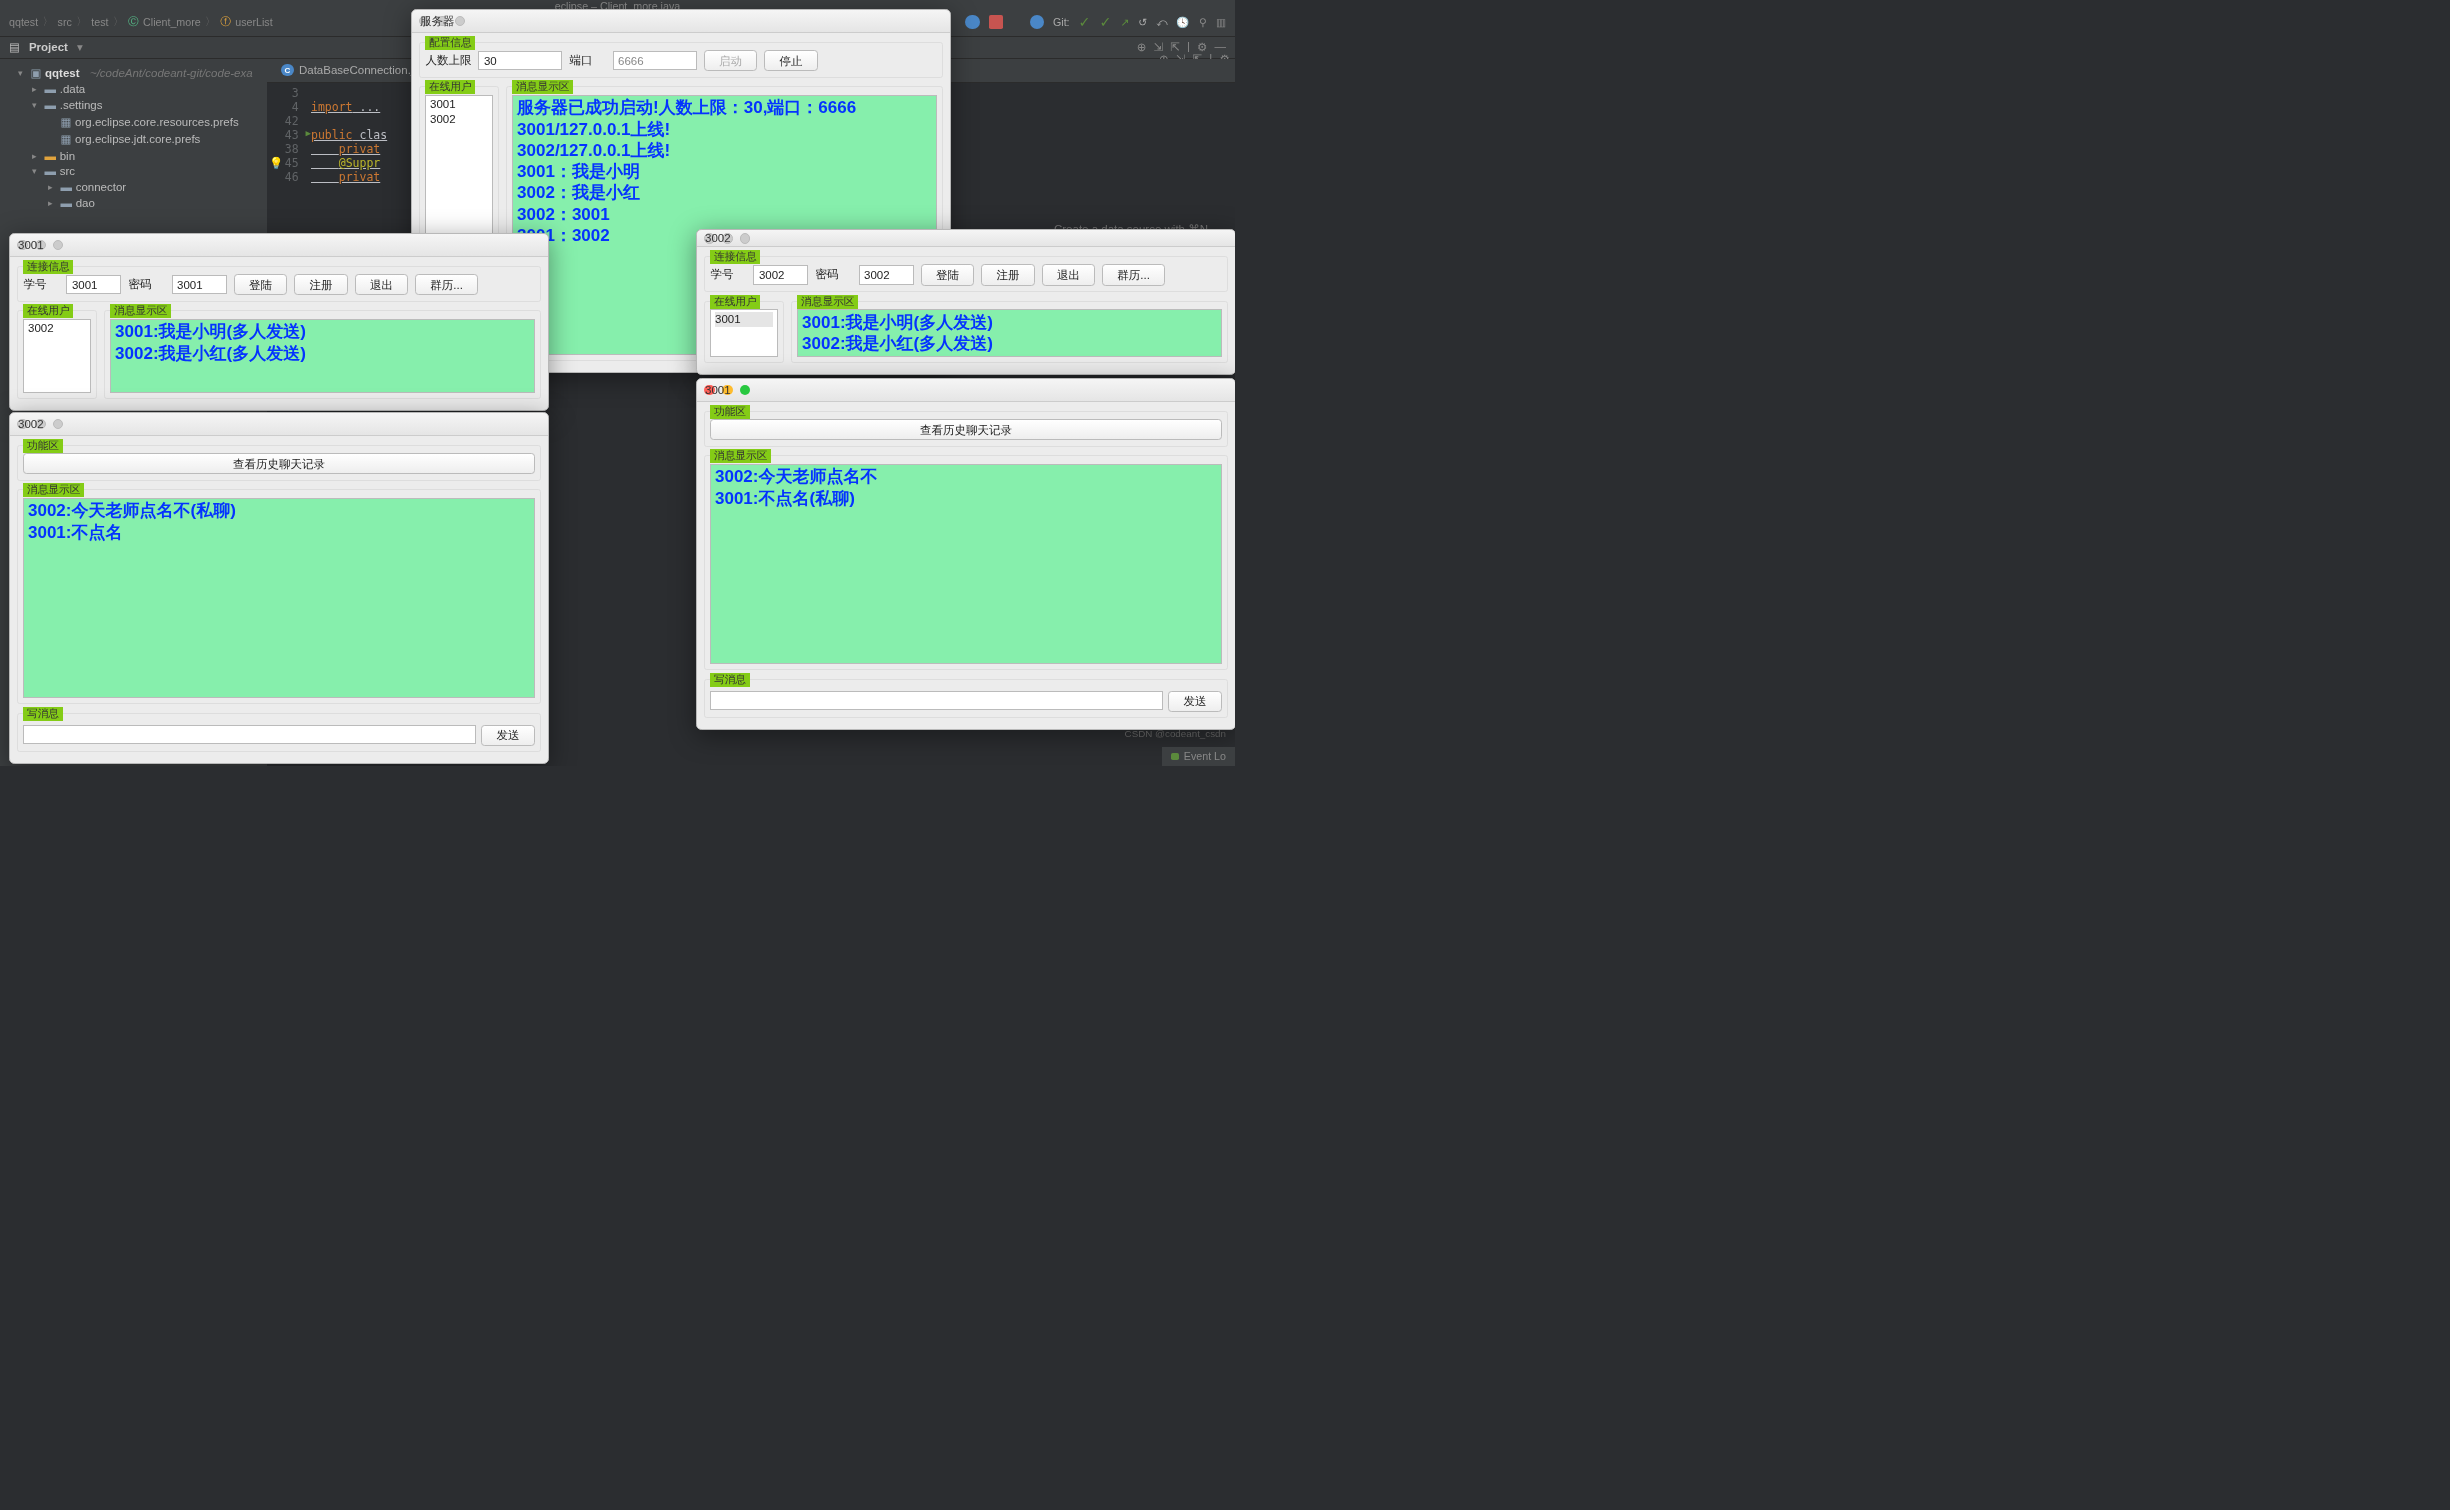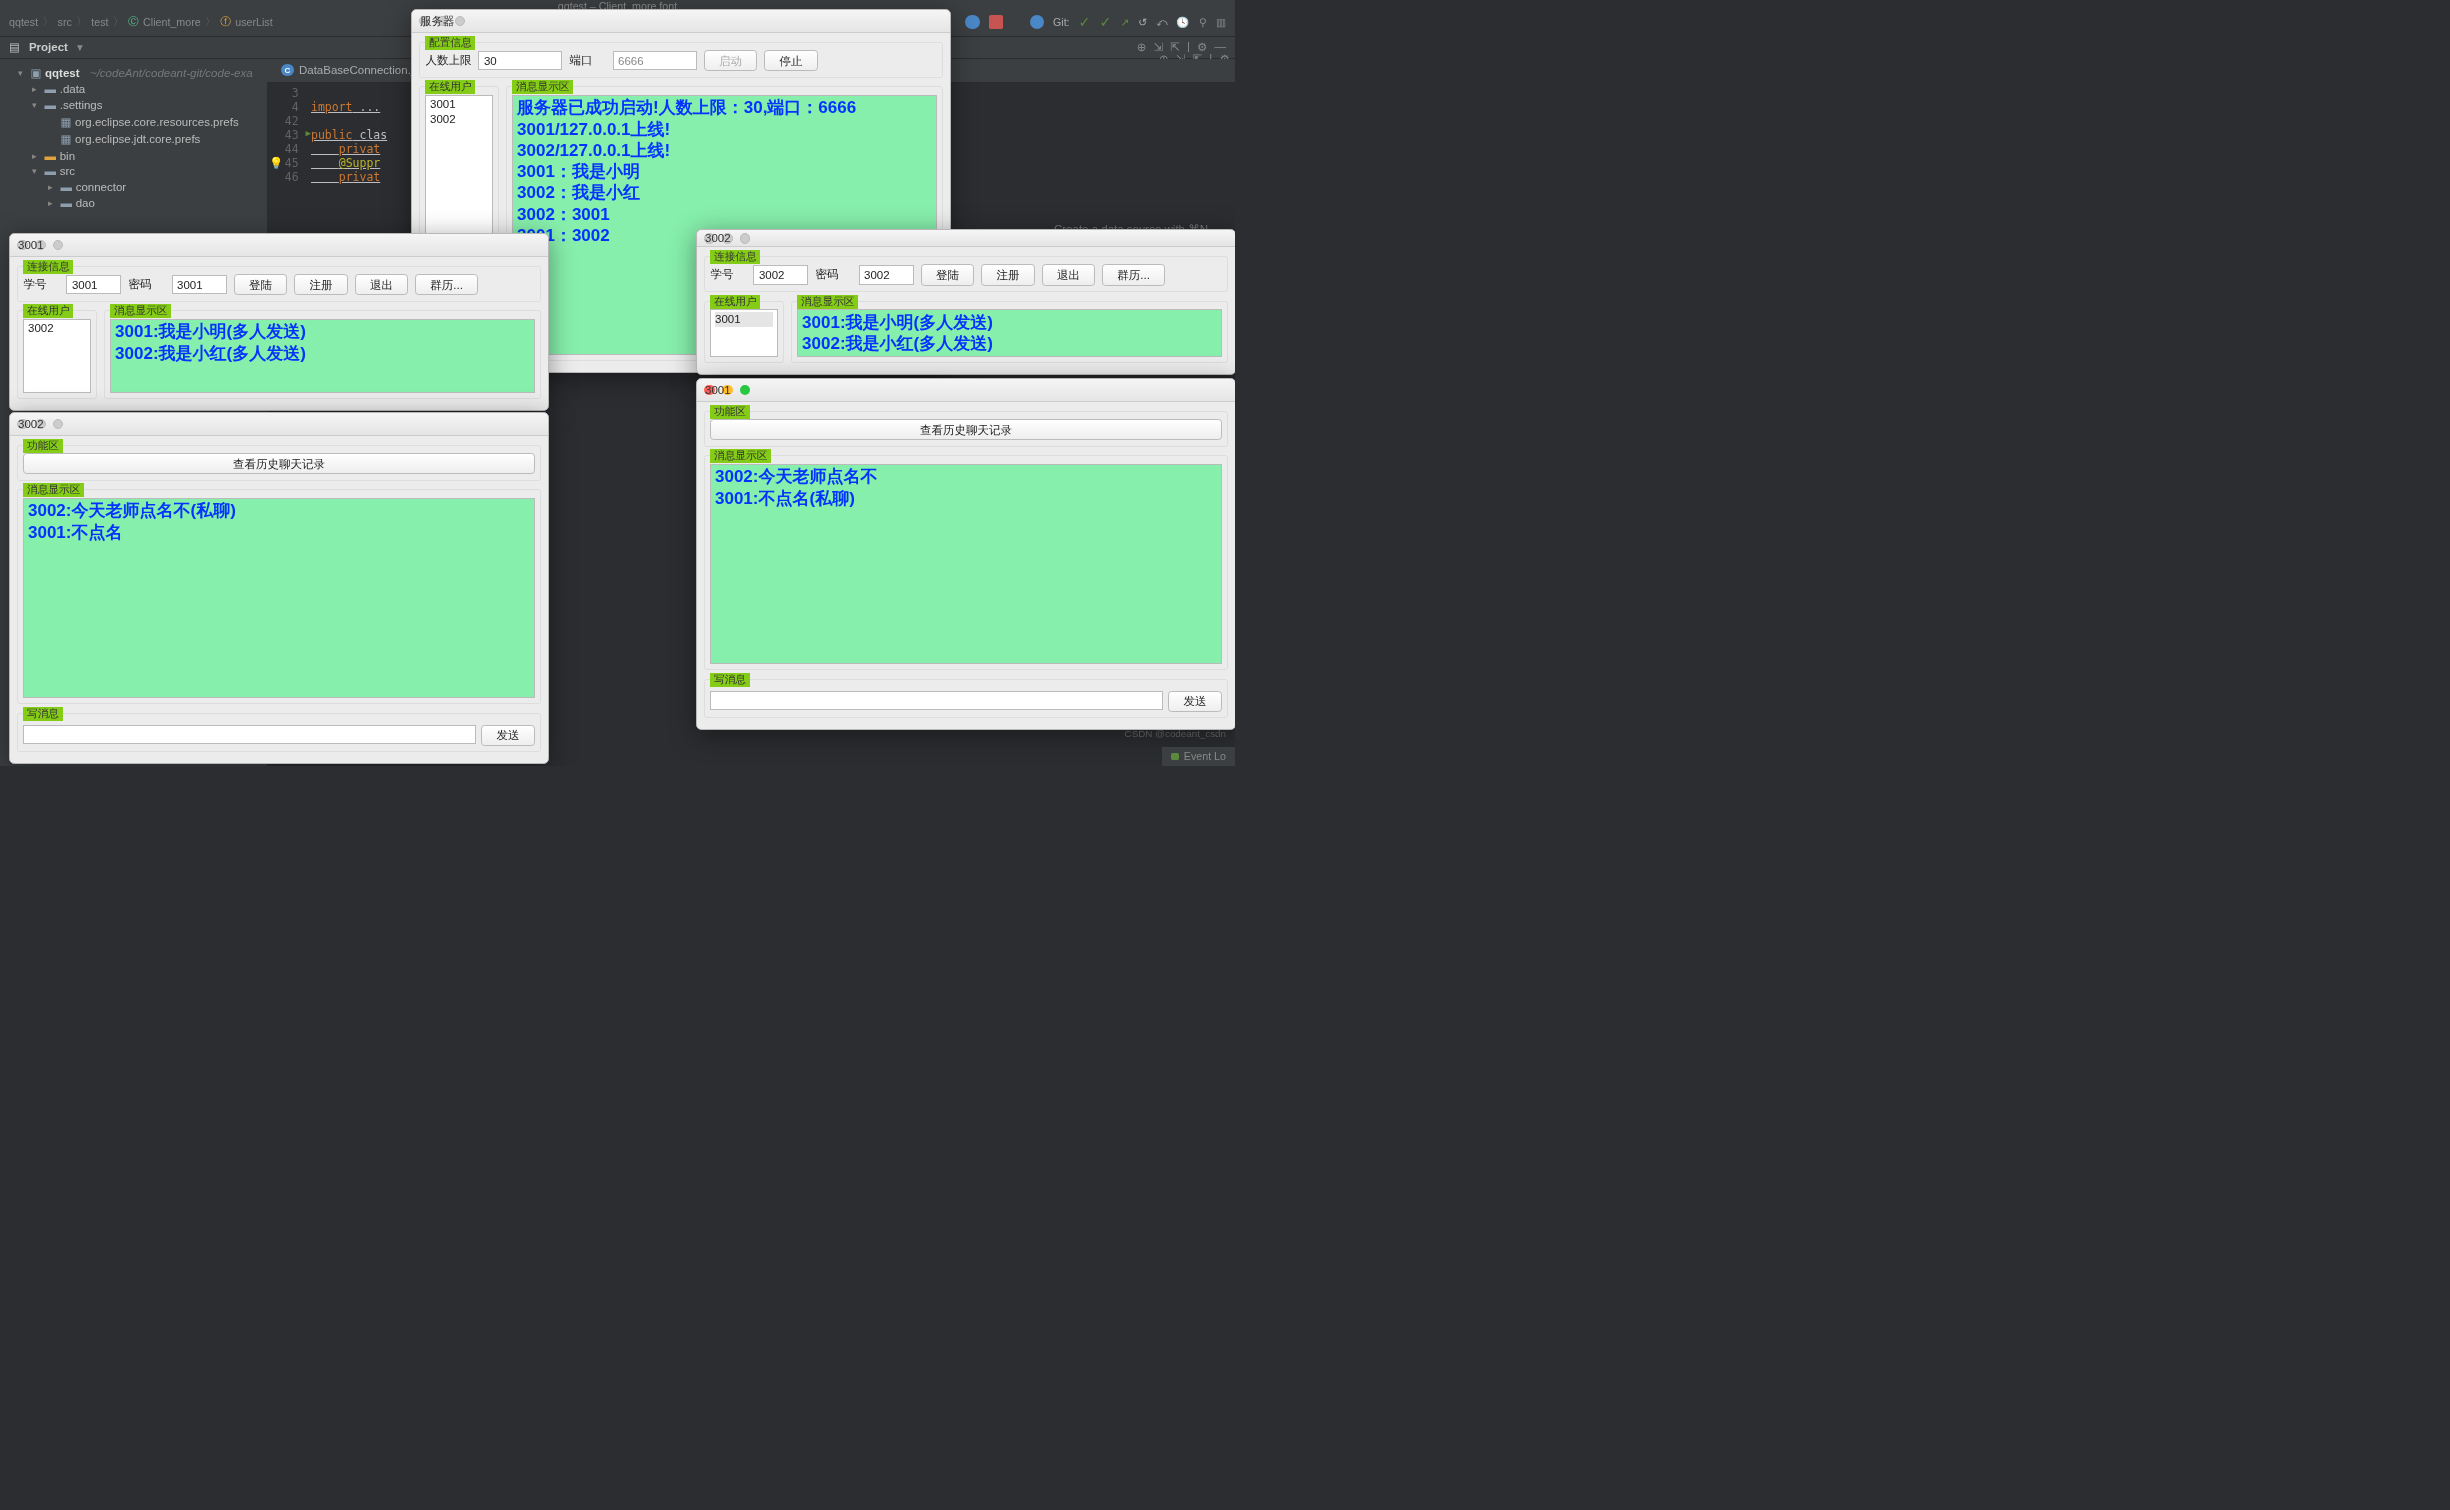--- a/index.html
+++ b/index.html
@@ -80,21 +80,21 @@
 .send-row .mac-input { flex:1; }
 .watermark{position:absolute;right:9px;bottom:27px;color:#555;font-size:9.8px;}
 .footer{position:absolute;bottom:0;right:0;background:#3c3f41;color:#888;padding:3.6px 9px;font-size:10.7px;display:flex;gap:5.3px;align-items:center;}
 .footer .dot{width:7.1px;height:7.1px;background:#5b8a3c;border-radius:1.8px;display:inline-block;}
 .ide-right-toolbar{position:absolute;right:5.3px;top:52px;display:flex;gap:7.1px;color:#888;}
 .right-hint{position:absolute;right:27px;top:222px;color:#777;font-size:11.5px;}
 </style>
 </head>
 <body>
 
-<div class="ide-titlebar">qqtest – Client_more.font</div>
+<div class="ide-titlebar">eclipse – Client_more.java</div>
 <div class="breadcrumb">
   <span class="item">qqtest</span>
     <span class="sep">〉</span>
   <span class="item">src</span>
     <span class="sep">〉</span>
   <span class="item">test</span>
     <span class="sep">〉</span>
   <span class="cls-ico">Ⓒ</span>
   <span class="item">Client_more</span>
     <span class="sep">〉</span>
@@ -202,21 +202,21 @@
         </div>
       <div class="code-line">
           <span class="gutter">42</span>
           <span class="code-text"></span>
         </div>
       <div class="code-line">
           <span class="gutter">43<span class="play">▶</span></span>
           <span class="code-text"><span class="kw">public</span> clas</span>
         </div>
       <div class="code-line">
-          <span class="gutter">44</span>
+          <span class="gutter">38</span>
           <span class="code-text">    <span class="kw">privat</span></span>
         </div>
       <div class="code-line">
           <span class="gutter">45<span class="bulb">💡</span></span>
           <span class="code-text">    <span class="ann">@Suppr</span></span>
         </div>
       <div class="code-line">
           <span class="gutter">46</span>
           <span class="code-text">    <span class="kw">privat</span></span>
         </div>

